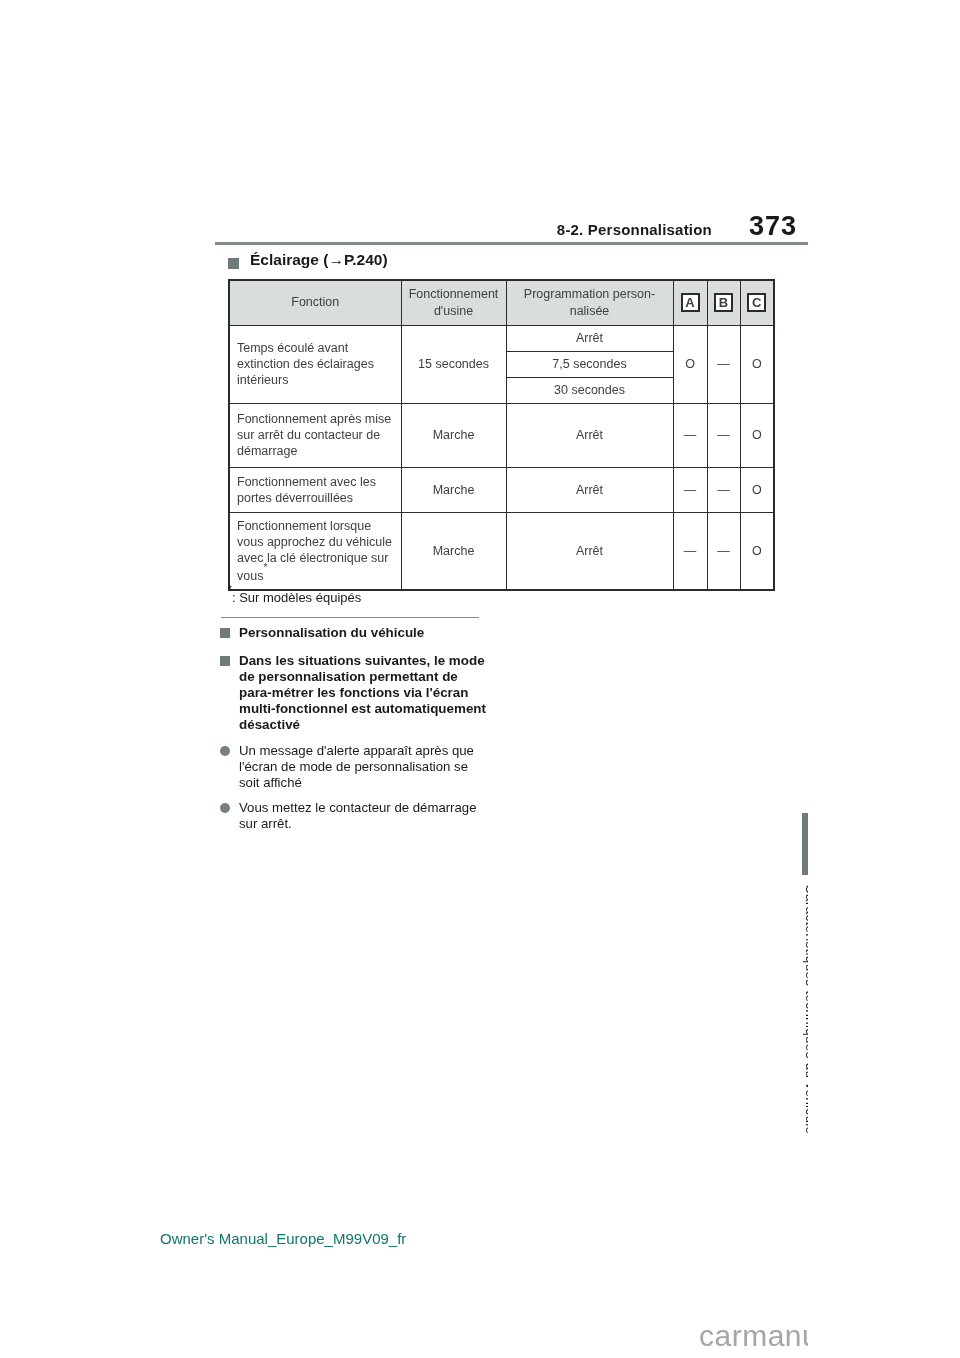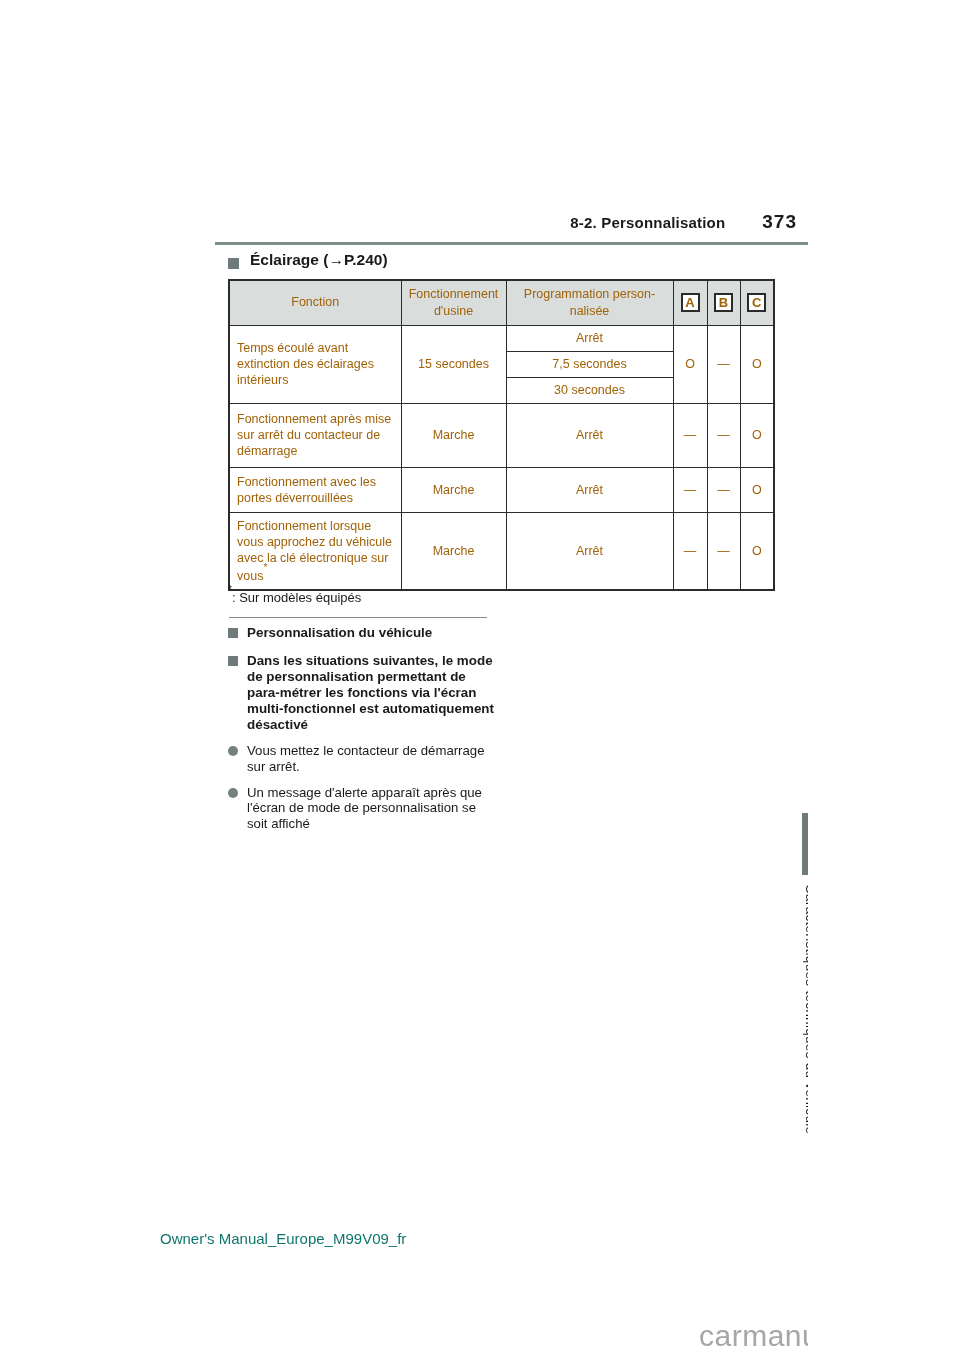--- a/index.html
+++ b/index.html
@@ -11,31 +11,31 @@
     margin-left:20px;
   }
 
   
   .page-header {
     position:absolute; left:195px; top:211px; width:648px;
     display:flex; justify-content:flex-end; align-items:baseline;
     padding-right:66px;
   }
   .hdr-section { font-size:15px; font-weight:bold; letter-spacing:0.2px; }
-  .hdr-pagenum { font-size:19px; font-weight:bold; margin-left:37px; letter-spacing:1px; }
+  .hdr-pagenum { font-size:27px; font-weight:bold; margin-left:37px; letter-spacing:1px; }
   .hdr-rule { position:absolute; left:195px; top:242px; width:647px; height:3px; background:#7f8d8c; }
 
   
   .section-title { position:absolute; left:208px; top:251px; display:flex; align-items:flex-end; }
   .sq-marker { width:11px; height:11px; background:#6e7b7a; margin-right:11px; flex:0 0 auto; }
   .section-title .t { font-size:15.5px; font-weight:bold; }
 
   
   .tbl-wrap { position:absolute; left:208px; top:279px; }
-  table { border-collapse:collapse; table-layout:fixed; width:545px; font-size:12.5px; color:#a16207; }
+  table { border-collapse:collapse; table-layout:fixed; width:545px; font-size:12.5px; color:#404040; }
   table, th, td { border:1px solid #2b2b2b; }
   table { border-width:2px; }
   th { background:#d9dedd; font-weight:normal; height:45px; text-align:center;
        vertical-align:middle; line-height:1.35; padding:2px 4px; }
   td { text-align:center; vertical-align:middle; padding:2px 4px; line-height:1.28; }
   td.fonction { text-align:left; padding:5px 7px; }
   tr.sub { height:26px; }
   tr.r2 { height:64px; }
   tr.r3 { height:45px; }
   tr.r4 { height:70px; }
@@ -44,21 +44,21 @@
     border:2px solid #2b2b2b; background:#ffffff; font-weight:bold; font-size:13px;
     text-align:center; vertical-align:middle;
   }
   sup.star { font-size:10px; position:relative; top:-4px; }
 
   
   .footnote { position:absolute; left:208px; top:588px; font-size:13px; }
   .footnote sup { font-size:10px; position:relative; top:-4px; }
 
   
-  .notes { position:absolute; left:208px; top:617px; width:266px; font-size:13.2px; line-height:15.8px; }
+  .notes { position:absolute; left:200px; top:617px; width:266px; font-size:13.2px; line-height:15.8px; }
   .divider { border-top:1.5px solid #808a89; width:258px; margin:0 0 7px 1px; }
   .note-h { position:relative; padding-left:19px; font-weight:bold; font-size:13.4px; line-height:16px; }
   .note-h .sq { position:absolute; left:0; top:3px; width:10px; height:10px; background:#6e7b7a; }
   .para { margin-top:5px; }
   .note-h2 { margin-top:12px; }
   .blist { list-style:none; margin-top:10px; }
   .blist li { position:relative; padding-left:19px; margin-bottom:10px; }
   .dot { position:absolute; left:0; top:3px; width:10px; height:10px; border-radius:50%; background:#76807f; }
 
   
@@ -166,25 +166,25 @@
       <span class="sq"></span>
       <span>Personnalisation du véhicule</span>
     </div>
     <div class="note-h note-h2">
       <span class="sq"></span>
       <span>Dans les situations suivantes, le mode de personnalisation permettant de para-métrer les fonctions via l'écran multi-fonctionnel est automatiquement désactivé</span>
     </div>
     <ul class="blist">
       <li>
         <span class="dot"></span>
-        <span>Vous mettez le contacteur de démarrage sur arrêt.</span>
+        <span>Un message d'alerte apparaît après que l'écran de mode de personnalisation se soit affiché</span>
       </li>
       <li>
         <span class="dot"></span>
-        <span>Un message d'alerte apparaît après que l'écran de mode de personnalisation se soit affiché</span>
+        <span>Vous mettez le contacteur de démarrage sur arrêt.</span>
       </li>
     </ul>
   </div>
 
   <div class="side-tab">
     <span>8</span>
   </div>
   <div class="side-label">Caractéristiques techniques du véhicule</div>
 
   <div class="footer-doc">Owner's Manual_Europe_M99V09_fr</div>

